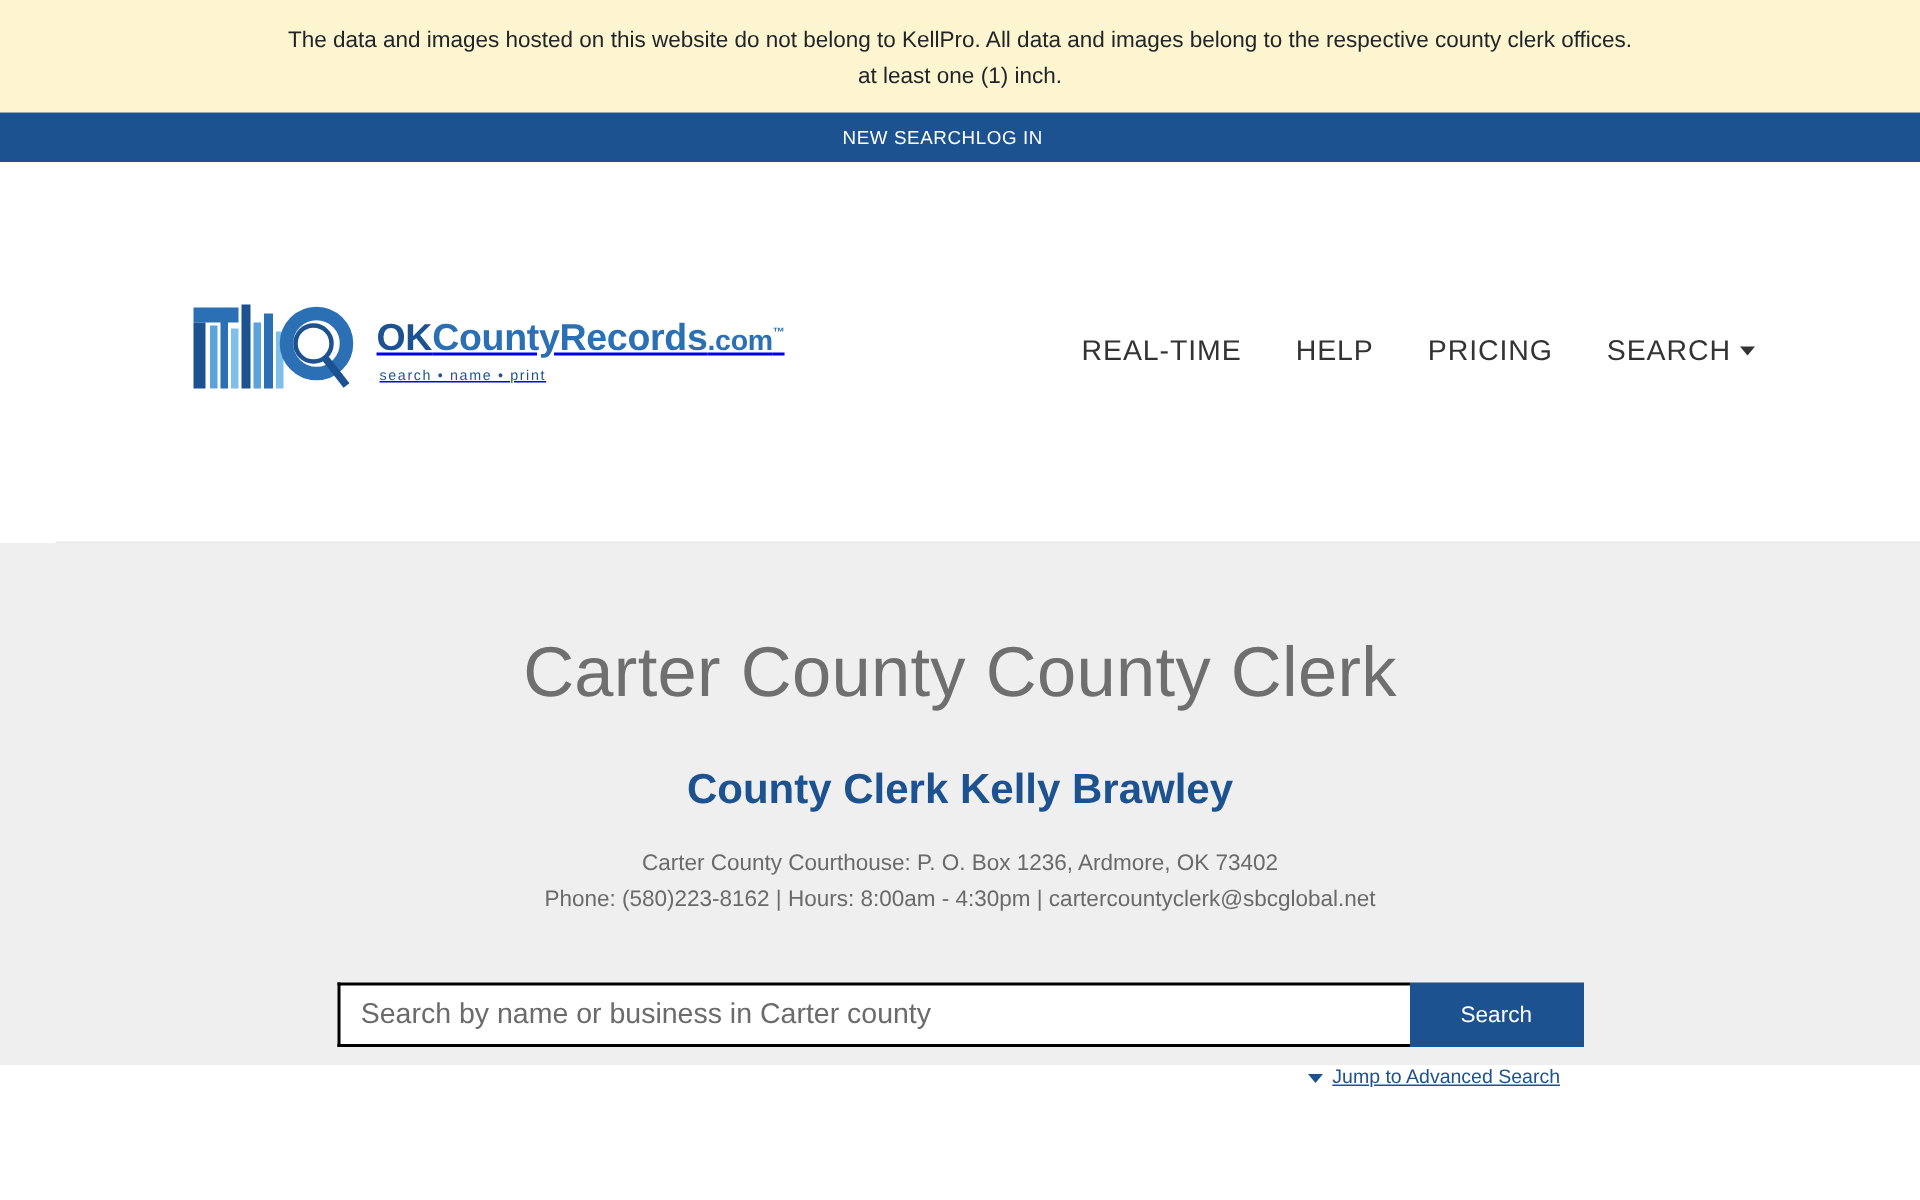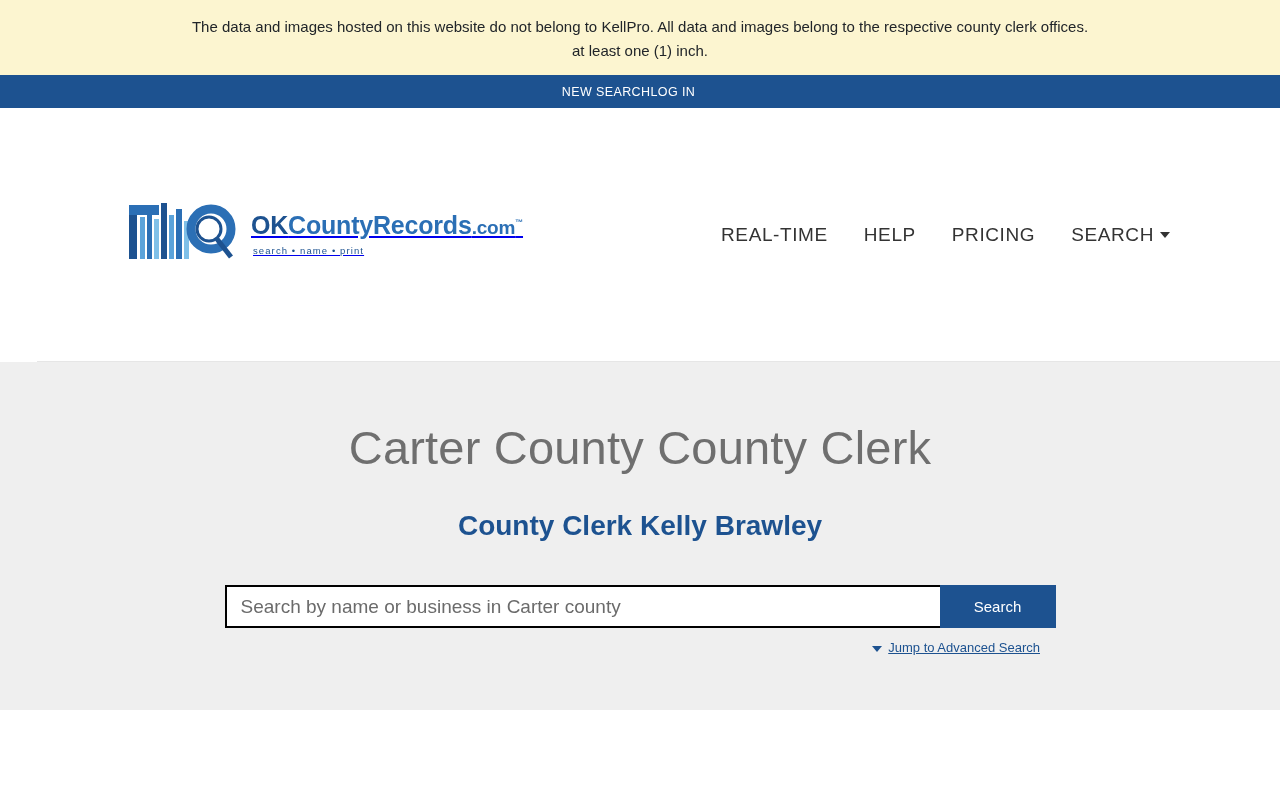--- a/index.html
+++ b/index.html
@@ -224,20 +224,24 @@
     <a href="#">REAL-TIME</a>
     <a href="#">HELP</a>
     <a href="#">PRICING</a>
     <a href="#"><span>SEARCH</span><span class="caret"></span></a>
   </div>
 </div>
 
 <div class="hero">
   <h1>Carter County County Clerk</h1>
   <h2>County Clerk Kelly Brawley</h2>
+  <div class="addr">
+    <div>Carter County Courthouse: P. O. Box 1236, Ardmore, OK 73402</div>
+    <div>Phone: (580)223-8162 | Hours: 8:00am - 4:30pm | cartercountyclerk@sbcglobal.net</div>
+  </div>
 
   <div class="searchrow">
     <input class="search-input" type="text" placeholder="Search by name or business in Carter county" style="">
     <button class="search-btn">Search</button>
   </div>
 
   <div class="advrow">
     <span class="tri"></span><a href="#">Jump to Advanced Search</a>
   </div>
 </div>

